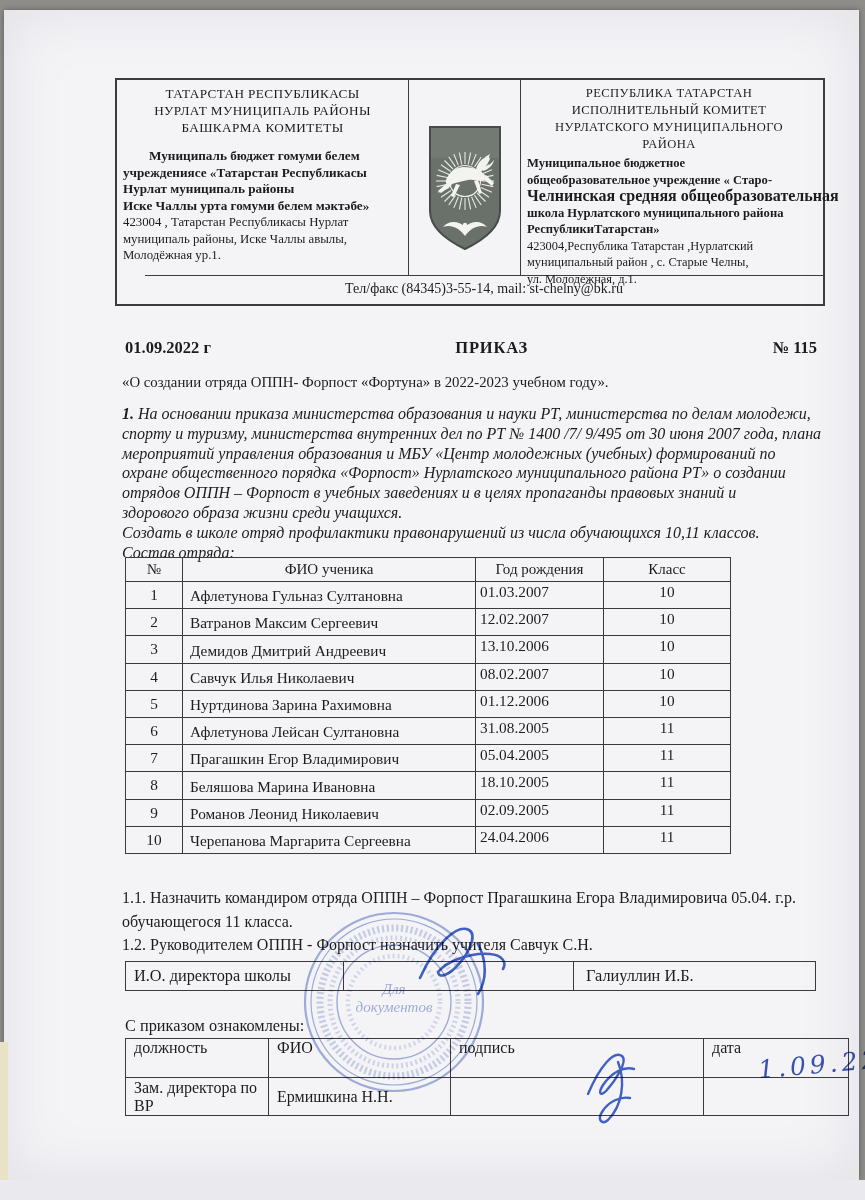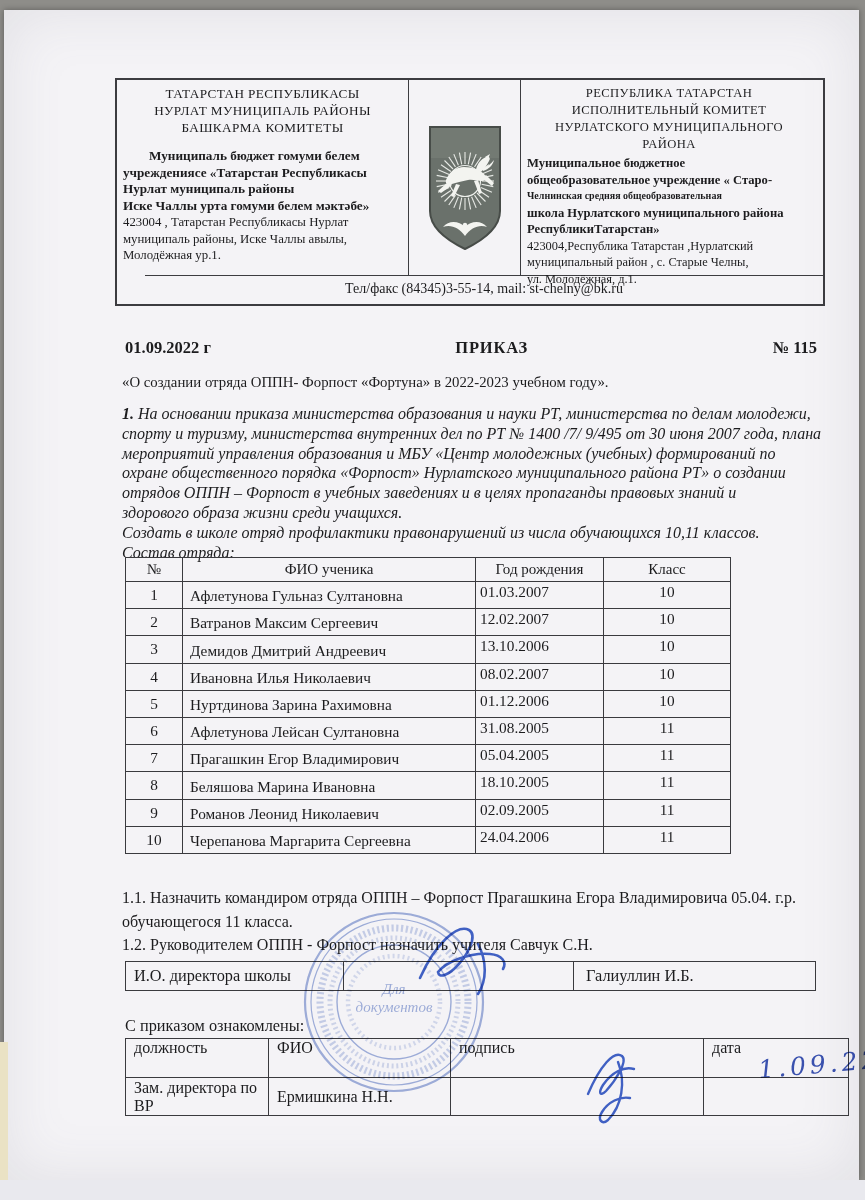--- a/index.html
+++ b/index.html
@@ -157,21 +157,21 @@
       </div>
 
       <div class="hcell hcell-right">
         <div class="caps-line" style="font-size:12.6px">РЕСПУБЛИКА ТАТАРСТАН</div>
         <div class="caps-line" style="font-size:12.6px">ИСПОЛНИТЕЛЬНЫЙ КОМИТЕТ</div>
         <div class="caps-line" style="font-size:12.6px">НУРЛАТСКОГО МУНИЦИПАЛЬНОГО</div>
         <div class="caps-line" style="font-size:12.6px">РАЙОНА</div>
         <div class="hgap-sm"></div>
         <div class="bold-line" style="font-size:12.6px">Муниципальное  бюджетное</div>
         <div class="bold-line" style="font-size:12.6px">общеобразовательное  учреждение    « Старо-</div>
-        <div class="bold-line" style="font-size:10px">Челнинская средняя общеобразовательная</div>
+        <div class="bold-line" style="font-size:16px">Челнинская средняя общеобразовательная</div>
         <div class="bold-line" style="font-size:12.6px">школа   Нурлатского муниципального района</div>
         <div class="bold-line" style="font-size:12.6px">РеспубликиТатарстан»</div>
         <div class="addr-line" style="font-size:12.4px">423004,Республика Татарстан  ,Нурлатский</div>
         <div class="addr-line" style="font-size:12.4px">муниципальный район ,  с. Старые Челны,</div>
         <div class="addr-line" style="font-size:12.4px">ул. Молодёжная, д.1.</div>
       </div>
     </div>
     <div class="telfax-row">Тел/факс (84345)3-55-14, mail: st-chelny@bk.ru</div>
   </div>
 
@@ -221,21 +221,21 @@
             <td class="c-class">10</td>
           </tr>
       <tr class="drow">
             <td class="c-num">3</td>
             <td class="c-name">Демидов Дмитрий Андреевич</td>
             <td class="c-dob">13.10.2006</td>
             <td class="c-class">10</td>
           </tr>
       <tr class="drow">
             <td class="c-num">4</td>
-            <td class="c-name">Ивановна Илья Николаевич</td>
+            <td class="c-name">Савчук Илья Николаевич</td>
             <td class="c-dob">08.02.2007</td>
             <td class="c-class">10</td>
           </tr>
       <tr class="drow">
             <td class="c-num">5</td>
             <td class="c-name">Нуртдинова Зарина Рахимовна</td>
             <td class="c-dob">01.12.2006</td>
             <td class="c-class">10</td>
           </tr>
       <tr class="drow">

